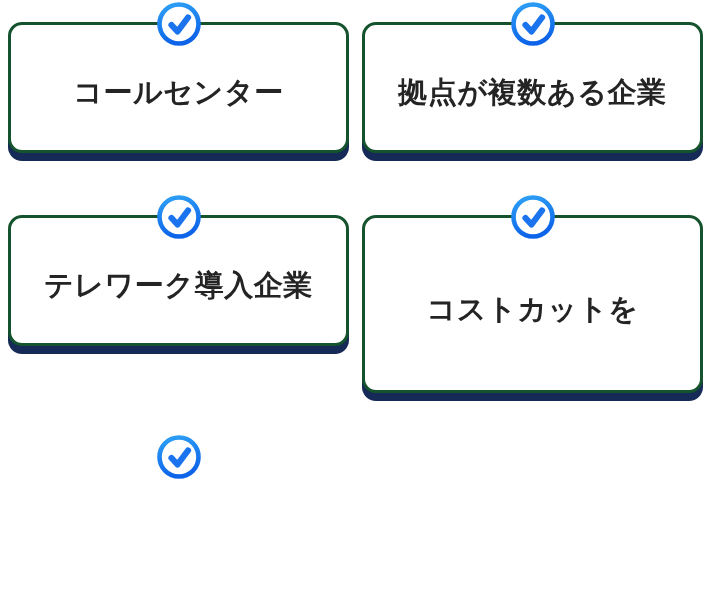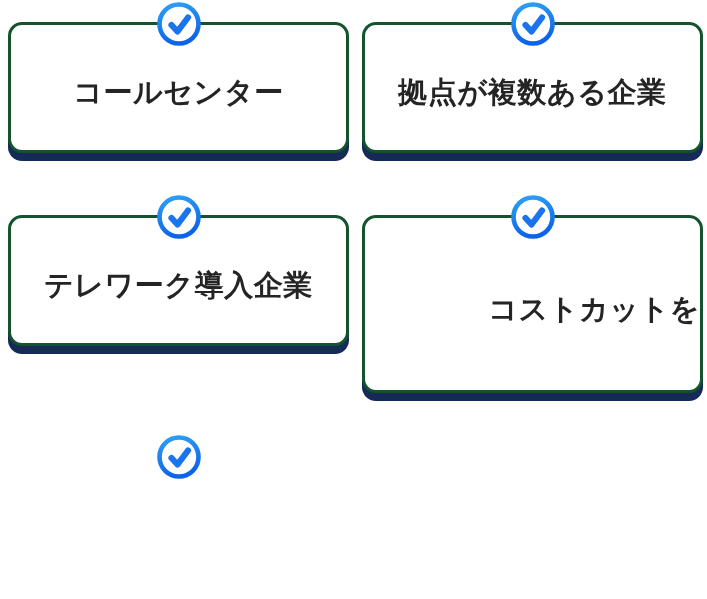--- a/index.html
+++ b/index.html
@@ -28,21 +28,21 @@
     border: 3px solid #14532d;
     border-radius: 14px;
     box-shadow: 0 8px 0 #152a56;
     display: flex;
     align-items: center;
     justify-content: center;
     text-align: center;
     padding-top: 10px;
   }
   .row12 .card { height: 131px; }
-  .row3  .card { height: 178px; justify-content: flex-end; }
+  .row3  .card { height: 178px; }
   .card-text {
     font-weight: 700;
     color: #242424;
     font-size: 29px;
     letter-spacing: 0.02em;
     line-height: 1.6;
   }
   .card-text.small { font-size: 26px; line-height: 1.75; }
   .card-text span { display: block; }
   .check-icon {

